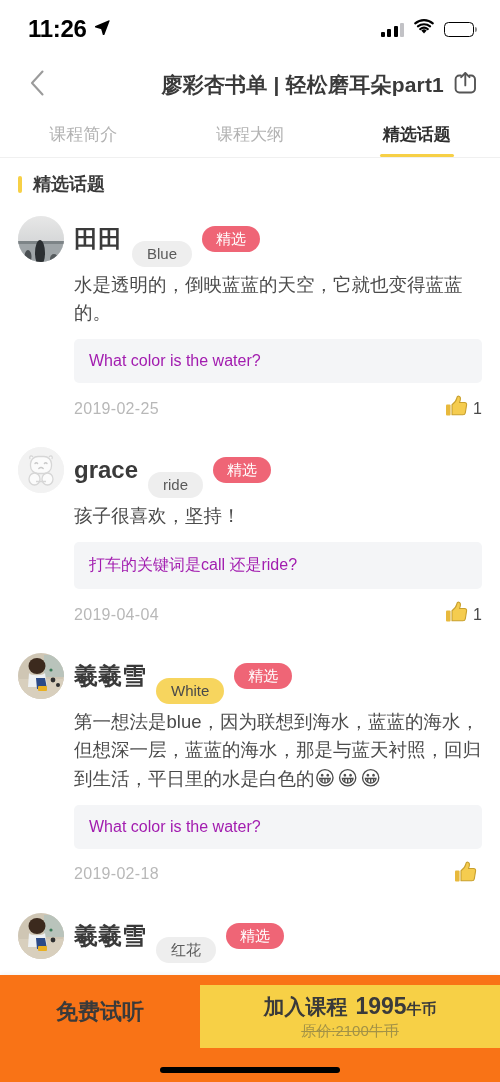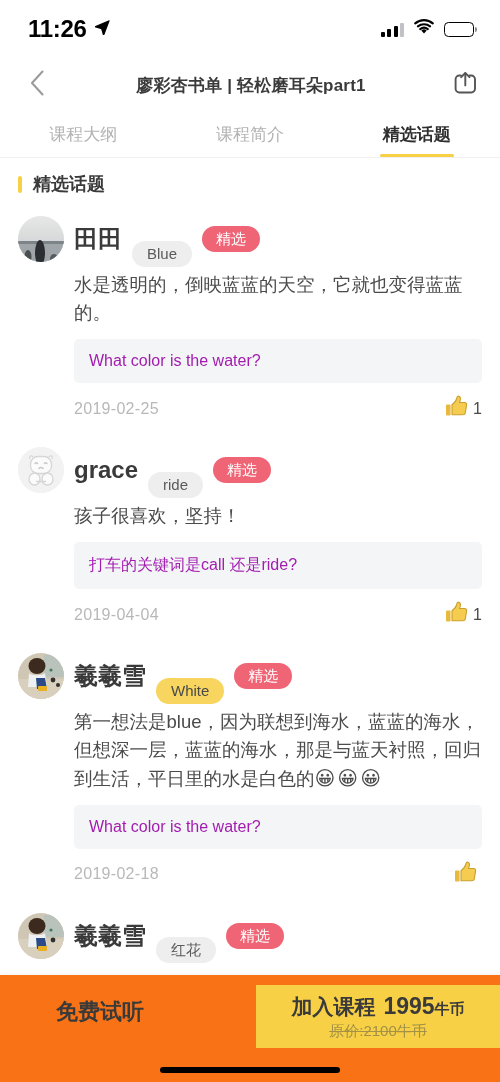--- a/index.html
+++ b/index.html
@@ -94,22 +94,22 @@
     background: #ffffff;
   }
   .back-btn {
     width: 34px; height: 34px;
     display: flex; align-items: center; justify-content: center;
     flex: 0 0 34px;
     cursor: pointer;
   }
   .nav-title {
     flex: 1;
-    text-align: center;
-    font-size: 17px;
+    text-align: right;
+    font-size: 21px;
     font-weight: bold;
     color: #3a3a3a;
     letter-spacing: 0.2px;
     white-space: nowrap;
     padding: 0 4px;
   }
   .share-btn {
     width: 34px; height: 34px;
     flex: 0 0 34px;
     display: flex; align-items: center; justify-content: center;
@@ -283,21 +283,21 @@
     align-items: center;
     justify-content: center;
     font-size: 22px;
     font-weight: bold;
     color: #3a3a3a;
     cursor: pointer;
   }
   .cta-btn {
     position: absolute;
     right: 0; top: 10px;
-    width: 244px; height: 63px;
+    width: 300px; height: 63px;
     background: #f7d046;
     display: flex;
     flex-direction: column;
     align-items: center;
     justify-content: center;
     cursor: pointer;
     gap: 1px;
   }
   .cta-main {
     font-size: 21px;
@@ -373,22 +373,22 @@
         <svg width="28" height="28" viewBox="0 0 28 28">
           <path d="M18.5 6.5h1.8A3.7 3.7 0 0 1 24 10.2v9.6a3.7 3.7 0 0 1-3.7 3.7h-12A3.7 3.7 0 0 1 4.6 19.8v-9.6A3.7 3.7 0 0 1 8.3 6.5h1.6" stroke="#555" stroke-width="1.9" fill="none" stroke-linecap="round"></path>
           <path d="M14.3 16.4V4.4" stroke="#555" stroke-width="1.9" fill="none" stroke-linecap="round"></path>
           <path d="M10.2 8.2 14.3 4l4.2 4.2" stroke="#555" stroke-width="1.9" fill="none" stroke-linecap="round" stroke-linejoin="round"></path>
         </svg>
       </span>
     </div>
   </div>
 
   <div class="tab-bar">
+    <div class="tab">课程简介</div>
     <div class="tab">课程大纲</div>
-    <div class="tab">课程简介</div>
     <div class="tab active">精选话题</div>
   </div>
 
   <div class="content">
 
     <div class="section-head">
       <span class="section-accent"></span>
       <span class="section-title">精选话题</span>
     </div>
 

